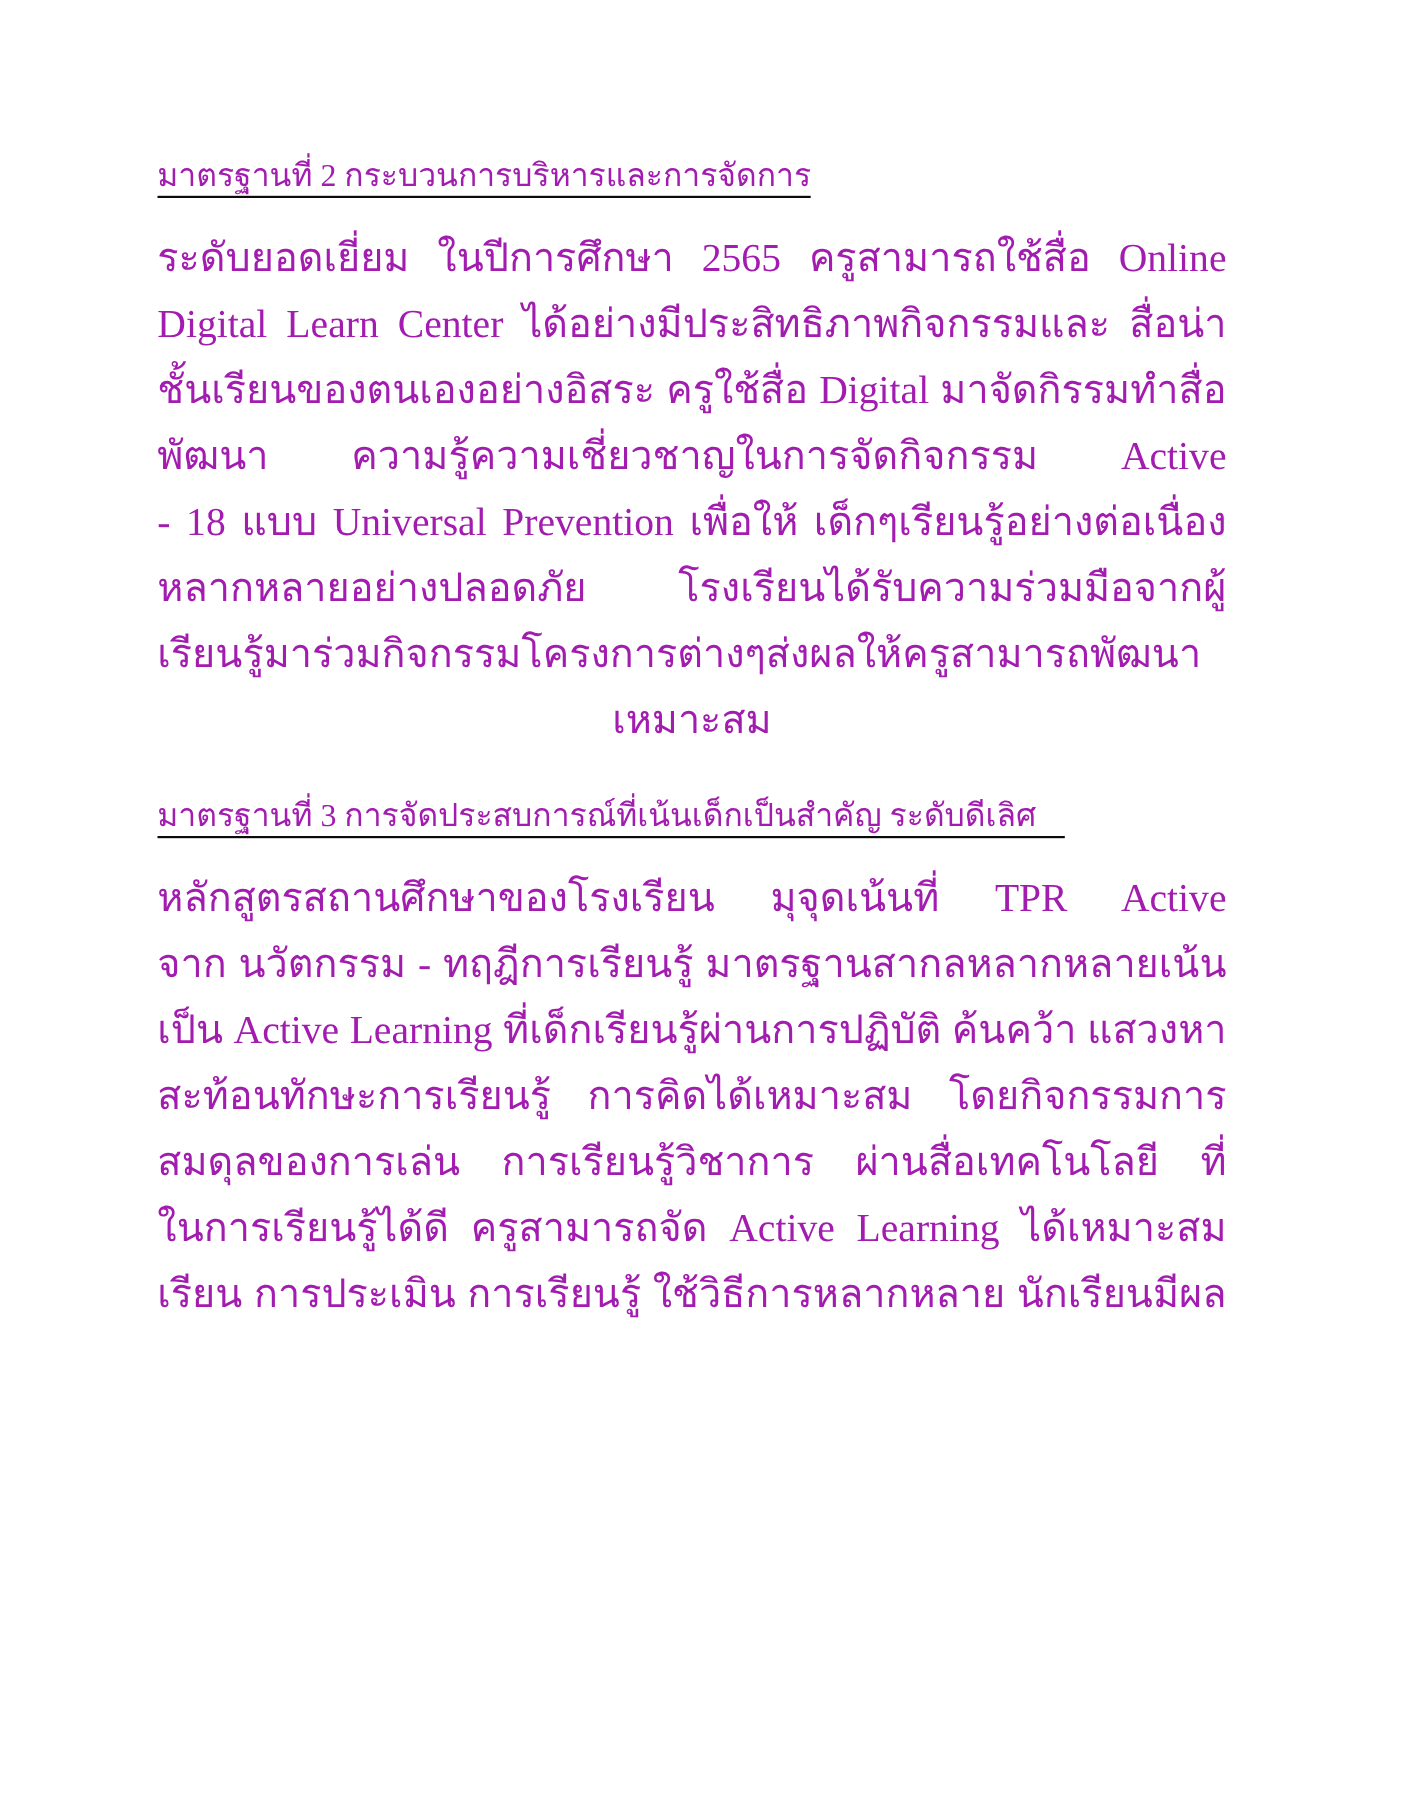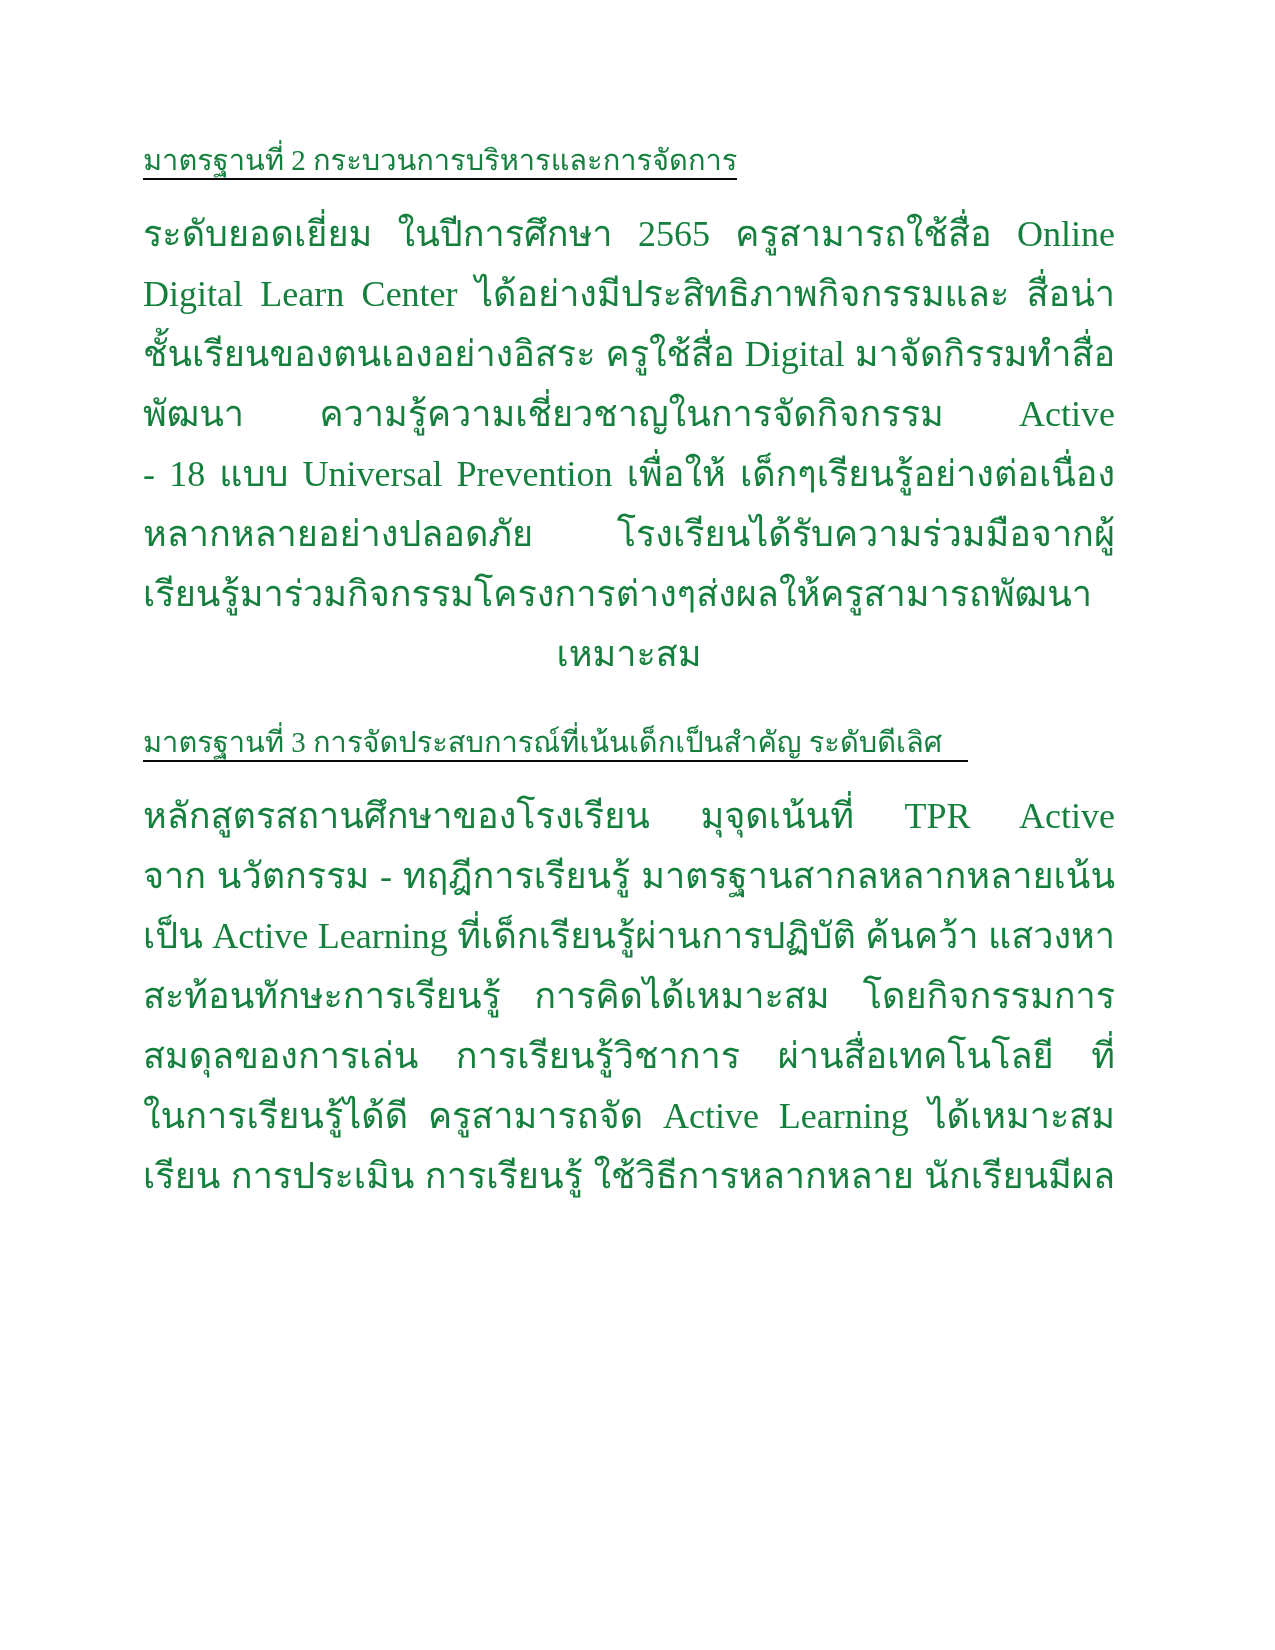--- a/index.html
+++ b/index.html
@@ -6,21 +6,21 @@
     margin: 0;
     padding: 0;
     background: #ffffff;
   }
   .page {
     position: relative;
     width: 1275px;
     height: 1650px;
     margin: 0 auto;
     background: #ffffff;
-    color: #15803d;
+    color: #a21caf;
     font-family: "Liberation Serif", "DejaVu Serif", serif;
     overflow: hidden;
     box-sizing: border-box;
     padding: 130px 160px 0 143px;
   }
   .content {
     width: 972px;
   }
   .doc-heading {
     font-size: 29px;

